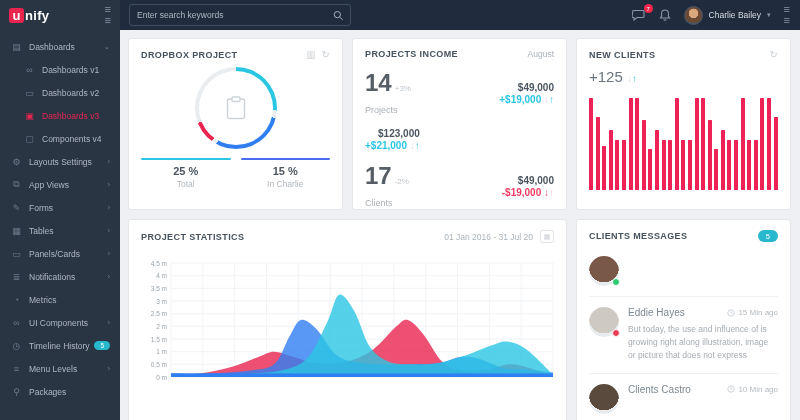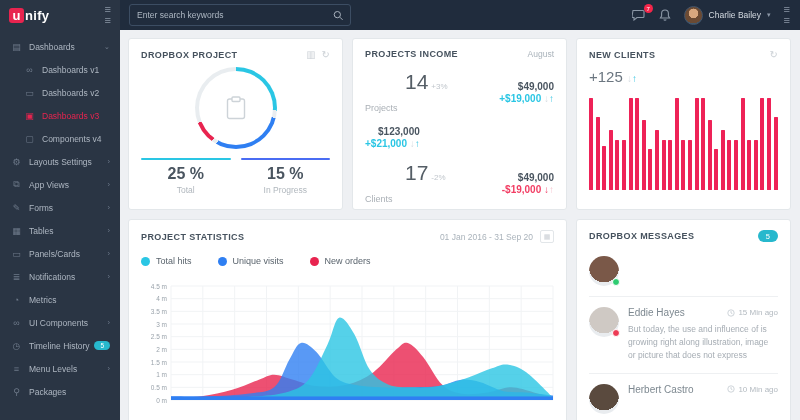--- a/index.html
+++ b/index.html
@@ -45,28 +45,28 @@
 
   
   .card-dropbox { height:172px; }
   .donut-wrap { display:flex; justify-content:center; margin-top:7px; }
   .donut { width:82px; height:82px; border-radius:50%; position:relative; }
   .donut::after { content:""; position:absolute; inset:4px; background:#fff; border-radius:50%; }
   .donut svg { position:absolute; inset:0; margin:auto; z-index:2; }
   .dropbox-stats { display:flex; gap:10px; margin-top:9px; }
   .ds-col { flex:1; text-align:center; }
   .ds-bar { height:2px; border-radius:1px; margin-bottom:5px; }
-  .ds-val { font-size:16px; font-weight:bold; color:#4a5560; }
+  .ds-val { font-size:11px; font-weight:bold; color:#4a5560; }
   .ds-label { font-size:8.5px; color:#b0b7bd; margin-top:2px; }
 
   
   .card-income { height:172px; }
   .inc-rows { margin-top:6px; }
   .inc-row { display:flex; justify-content:space-between; align-items:center; padding:6px 0 7px; }
-  .inc-num { font-size:21px; font-weight:400; color:#555e66; line-height:1;margin-left:40px; }
+  .inc-num { font-size:24px; font-weight:700; color:#555e66; line-height:1; }
   .inc-delta { font-size:8px; color:#c0c6cc; margin-left:3px; }
   .inc-label { font-size:9px; color:#aab0b6; margin-top:10px; }
   .inc-right { text-align:right; }
   .inc-amount { font-size:10px; font-weight:bold; color:#4a5560; }
   .inc-change { font-size:10px; font-weight:bold; margin-top:1px; }
   .arr { font-size:10px; font-weight:normal; }
 
   
   .card-clients { height:172px; }
   .nc-delta { font-size:15px; color:#6b7680; margin-top:8px; }
@@ -236,21 +236,21 @@
       </div>
       <div class="dropbox-stats" id="dropbox-stats">
           <div class="ds-col">
             <div class="ds-bar" style="background:#2ac6e4"></div>
             <div class="ds-val">25 %</div>
             <div class="ds-label">Total</div>
           </div>
           <div class="ds-col">
             <div class="ds-bar" style="background:#4a6cf3"></div>
             <div class="ds-val">15 %</div>
-            <div class="ds-label">In Progress</div>
+            <div class="ds-label">In Charlie</div>
           </div>
         </div>
     </div>
 
     <div class="card card-income">
       <div class="card-head">
         <span class="card-title">PROJECTS INCOME</span>
         <span class="date-range">August</span>
       </div>
       <div class="inc-rows" id="income-rows">
@@ -330,38 +330,24 @@
           <div class="bar" style="height: 95%; background: rgb(238, 34, 87);"></div>
           <div class="bar" style="height: 95%; background: rgb(238, 34, 87);"></div>
           <div class="bar" style="height: 75%; background: rgb(238, 34, 87);"></div>
         </div>
     </div>
 
     <div class="card card-stats">
       <div class="card-head">
         <span class="card-title">PROJECT STATISTICS</span>
         <span class="stats-right">
-          <span class="date-range">01 Jan 2016 - 31 Sep 20</span>
+          <span class="date-range">01 Jan 2016 - 31 Jul 20</span>
           <span class="cal-icon">▦</span>
         </span>
       </div>
-      <div class="legend" id="legend">
-          <span class="leg-item">
-            <span class="leg-dot" style="background:#2ac6e4"></span>
-            <span>Total hits</span>
-          </span>
-          <span class="leg-item">
-            <span class="leg-dot" style="background:#2f7ff2"></span>
-            <span>Unique visits</span>
-          </span>
-          <span class="leg-item">
-            <span class="leg-dot" style="background:#e8244f"></span>
-            <span>New orders</span>
-          </span>
-        </div>
       <div class="chart-box" id="area-box"><svg width="414" height="132">
             <line x1="30" y1="6" x2="30" y2="120" stroke="#f1f3f5" stroke-width="1"></line>
             <line x1="61.83333333333333" y1="6" x2="61.83333333333333" y2="120" stroke="#f1f3f5" stroke-width="1"></line>
             <line x1="93.66666666666666" y1="6" x2="93.66666666666666" y2="120" stroke="#f1f3f5" stroke-width="1"></line>
             <line x1="125.5" y1="6" x2="125.5" y2="120" stroke="#f1f3f5" stroke-width="1"></line>
             <line x1="157.33333333333331" y1="6" x2="157.33333333333331" y2="120" stroke="#f1f3f5" stroke-width="1"></line>
             <line x1="189.16666666666666" y1="6" x2="189.16666666666666" y2="120" stroke="#f1f3f5" stroke-width="1"></line>
             <line x1="221" y1="6" x2="221" y2="120" stroke="#f1f3f5" stroke-width="1"></line>
             <line x1="252.83333333333334" y1="6" x2="252.83333333333334" y2="120" stroke="#f1f3f5" stroke-width="1"></line>
             <line x1="284.66666666666663" y1="6" x2="284.66666666666663" y2="120" stroke="#f1f3f5" stroke-width="1"></line>
@@ -391,21 +377,21 @@
             <text x="26" y="8.5" text-anchor="end" font-size="6.5" fill="#9aa3ab" font-family="Liberation Sans, sans-serif">4.5 m</text>
             <path d="M30,117.97333333333333C35.093333333333334,117.67777777777778,50.373333333333335,117.55111111111111,60.56,116.2C70.74666666666667,114.8488888888889,81.57000000000001,112.6111111111111,91.12,109.86666666666666C100.67,107.12222222222222,110.85666666666667,102.26666666666667,117.86,99.73333333333333C124.86333333333333,97.2,127.40999999999998,94.66666666666667,133.14,94.66666666666667C138.86999999999998,94.66666666666667,145.23666666666668,97.83333333333334,152.24,99.73333333333333C159.24333333333334,101.63333333333333,166.24666666666667,105.22222222222221,175.16,106.06666666666666C184.07333333333332,106.91111111111111,196.17,107.12222222222222,205.72,104.8C215.27,102.47777777777777,224.18333333333334,98.04444444444444,232.46,92.13333333333333C240.73666666666668,86.22222222222221,249.64999999999998,74.1888888888889,255.38,69.33333333333334C261.11,64.47777777777779,262.3833333333334,61.733333333333334,266.84000000000003,63C271.2966666666667,64.26666666666667,276.39,69.96666666666667,282.12,76.93333333333334C287.85,83.9,294.8533333333333,98.67777777777778,301.21999999999997,104.8C307.58666666666664,110.92222222222222,312.68,112.39999999999999,320.32,113.66666666666666C327.96,114.93333333333332,338.7833333333333,113.45555555555556,347.06,112.4C355.3366666666667,111.34444444444445,362.34000000000003,107.33333333333333,369.98,107.33333333333333C377.62,107.33333333333333,385.89666666666665,110.62666666666667,392.9,112.4C399.9033333333333,114.17333333333335,408.81666666666666,117.04444444444444,412,117.97333333333333L412,120L30,120Z" fill="#e8244f" fill-opacity="0.8"></path>
             <path d="M30,116.2C36.36666666666667,116.2,55.46666666666667,116.62222222222223,68.2,116.2C80.93333333333334,115.77777777777777,95.57666666666668,115.14444444444443,106.4,113.66666666666666C117.22333333333333,112.18888888888888,126.13666666666666,113.03333333333333,133.14,107.33333333333333C140.14333333333332,101.63333333333333,143.96333333333334,86.85555555555554,148.42000000000002,79.46666666666665C152.8766666666667,72.07777777777777,155.42333333333335,64.26666666666667,159.88,63C164.33666666666664,61.733333333333334,169.43,66.16666666666666,175.16,71.86666666666666C180.89,77.56666666666666,187.89333333333332,91.71111111111111,194.26,97.2C200.62666666666667,102.6888888888889,205.71999999999997,103.11111111111111,213.35999999999999,104.8C221,106.48888888888888,231.18666666666667,106.91111111111111,240.10000000000002,107.33333333333333C249.01333333333338,107.75555555555555,257.29,107.54444444444444,266.84000000000003,107.33333333333333C276.39000000000004,107.12222222222222,288.4866666666667,107.33333333333333,297.4,106.06666666666666C306.3133333333333,104.8,313.31666666666666,100.36666666666667,320.32,99.73333333333333C327.3233333333333,99.1,332.4166666666667,100.36666666666666,339.42,102.26666666666667C346.42333333333335,104.16666666666667,354.7,109.44444444444446,362.34,111.13333333333334C369.97999999999996,112.82222222222222,376.98333333333335,111.68222222222224,385.26,112.4C393.53666666666663,113.11777777777777,407.54333333333335,114.93333333333334,412,115.44L412,120L30,120Z" fill="#2f7ff2" fill-opacity="0.8"></path>
             <path d="M30,118.73333333333333C36.36666666666667,118.60666666666667,55.46666666666667,118.26888888888888,68.2,117.97333333333333C80.93333333333334,117.67777777777778,93.66666666666667,117.8888888888889,106.4,116.96000000000001C119.13333333333334,116.03111111111112,134.41333333333333,115.27111111111111,144.6,112.4C154.78666666666666,109.5288888888889,160.51666666666665,107.75555555555556,167.51999999999998,99.73333333333333C174.5233333333333,91.71111111111111,181.52666666666667,74.61111111111111,186.62,64.26666666666667C191.71333333333334,53.922222222222224,193.62333333333333,39.35555555555556,198.08,37.66666666666667C202.5366666666667,35.97777777777778,208.26666666666665,45.47777777777777,213.35999999999999,54.133333333333326C218.45333333333332,62.788888888888884,222.91000000000003,81.15555555555557,228.64000000000001,89.60000000000001C234.37,98.04444444444445,240.73666666666665,101.84444444444445,247.73999999999998,104.8C254.7433333333333,107.75555555555555,262.3833333333333,107.12222222222222,270.65999999999997,107.33333333333333C278.9366666666666,107.54444444444444,287.84999999999997,107.75555555555555,297.4,106.06666666666666C306.95,104.37777777777778,319.0466666666667,100.15555555555557,327.96000000000004,97.2C336.8733333333334,94.24444444444444,344.5133333333333,90.44444444444444,350.88,88.33333333333333C357.24666666666667,86.22222222222221,360.43,83.9,366.16,84.53333333333333C371.89000000000004,85.16666666666666,377.62,86.64444444444443,385.26,92.13333333333333C392.9,97.62222222222222,407.54333333333335,113.24444444444444,412,117.46666666666667L412,120L30,120Z" fill="#2ac6e4" fill-opacity="0.8"></path>
             <rect x="30" y="116.45333333333333" width="382" height="3.546666666666667" fill="#2f7ff2"></rect>
           </svg></div>
     </div>
 
     <div class="card card-messages">
       <div class="card-head">
-        <span class="card-title">DROPBOX MESSAGES</span>
+        <span class="card-title">CLIENTS MESSAGES</span>
         <span class="msg-badge">5</span>
       </div>
       <div class="msg-list" id="messages-list">
           <div class="msg">
             <div class="msg-avatar" style="background:radial-gradient(circle at 50% 38%, #7a5848 0 62%, #e9ecef 63%)">
        <span class="msg-status" style="background:#2ecc71"></span>
      </div>
           </div>
           <div class="msg">
             <div class="msg-avatar" style="background:radial-gradient(circle at 50% 38%, #cfc9c4 0 62%, #e9ecef 63%)">
@@ -421,21 +407,21 @@
        </div>
        <div class="msg-text">But today, the use and influence of is growing right along illustration, image or picture that does not express</div>
      </div>
           </div>
           <div class="msg">
             <div class="msg-avatar" style="background:radial-gradient(circle at 50% 38%, #5a4a3e 0 62%, #e9ecef 63%)">
        
      </div>
      <div class="msg-body">
        <div class="msg-top">
-         <span class="msg-name">Herbert Castro</span>
+         <span class="msg-name">Clients Castro</span>
          <span class="msg-time"><svg width="8" height="8" viewBox="0 0 10 10">
                     <circle cx="5" cy="5" r="4" fill="none" stroke="#c3cad0" stroke-width="1"></circle>
                     <path d="M5 2.6 V5 l1.8 1" fill="none" stroke="#c3cad0" stroke-width="1"></path>
                   </svg>10 Min ago</span>
        </div>
 
      </div>
           </div>
         </div>
     </div>

